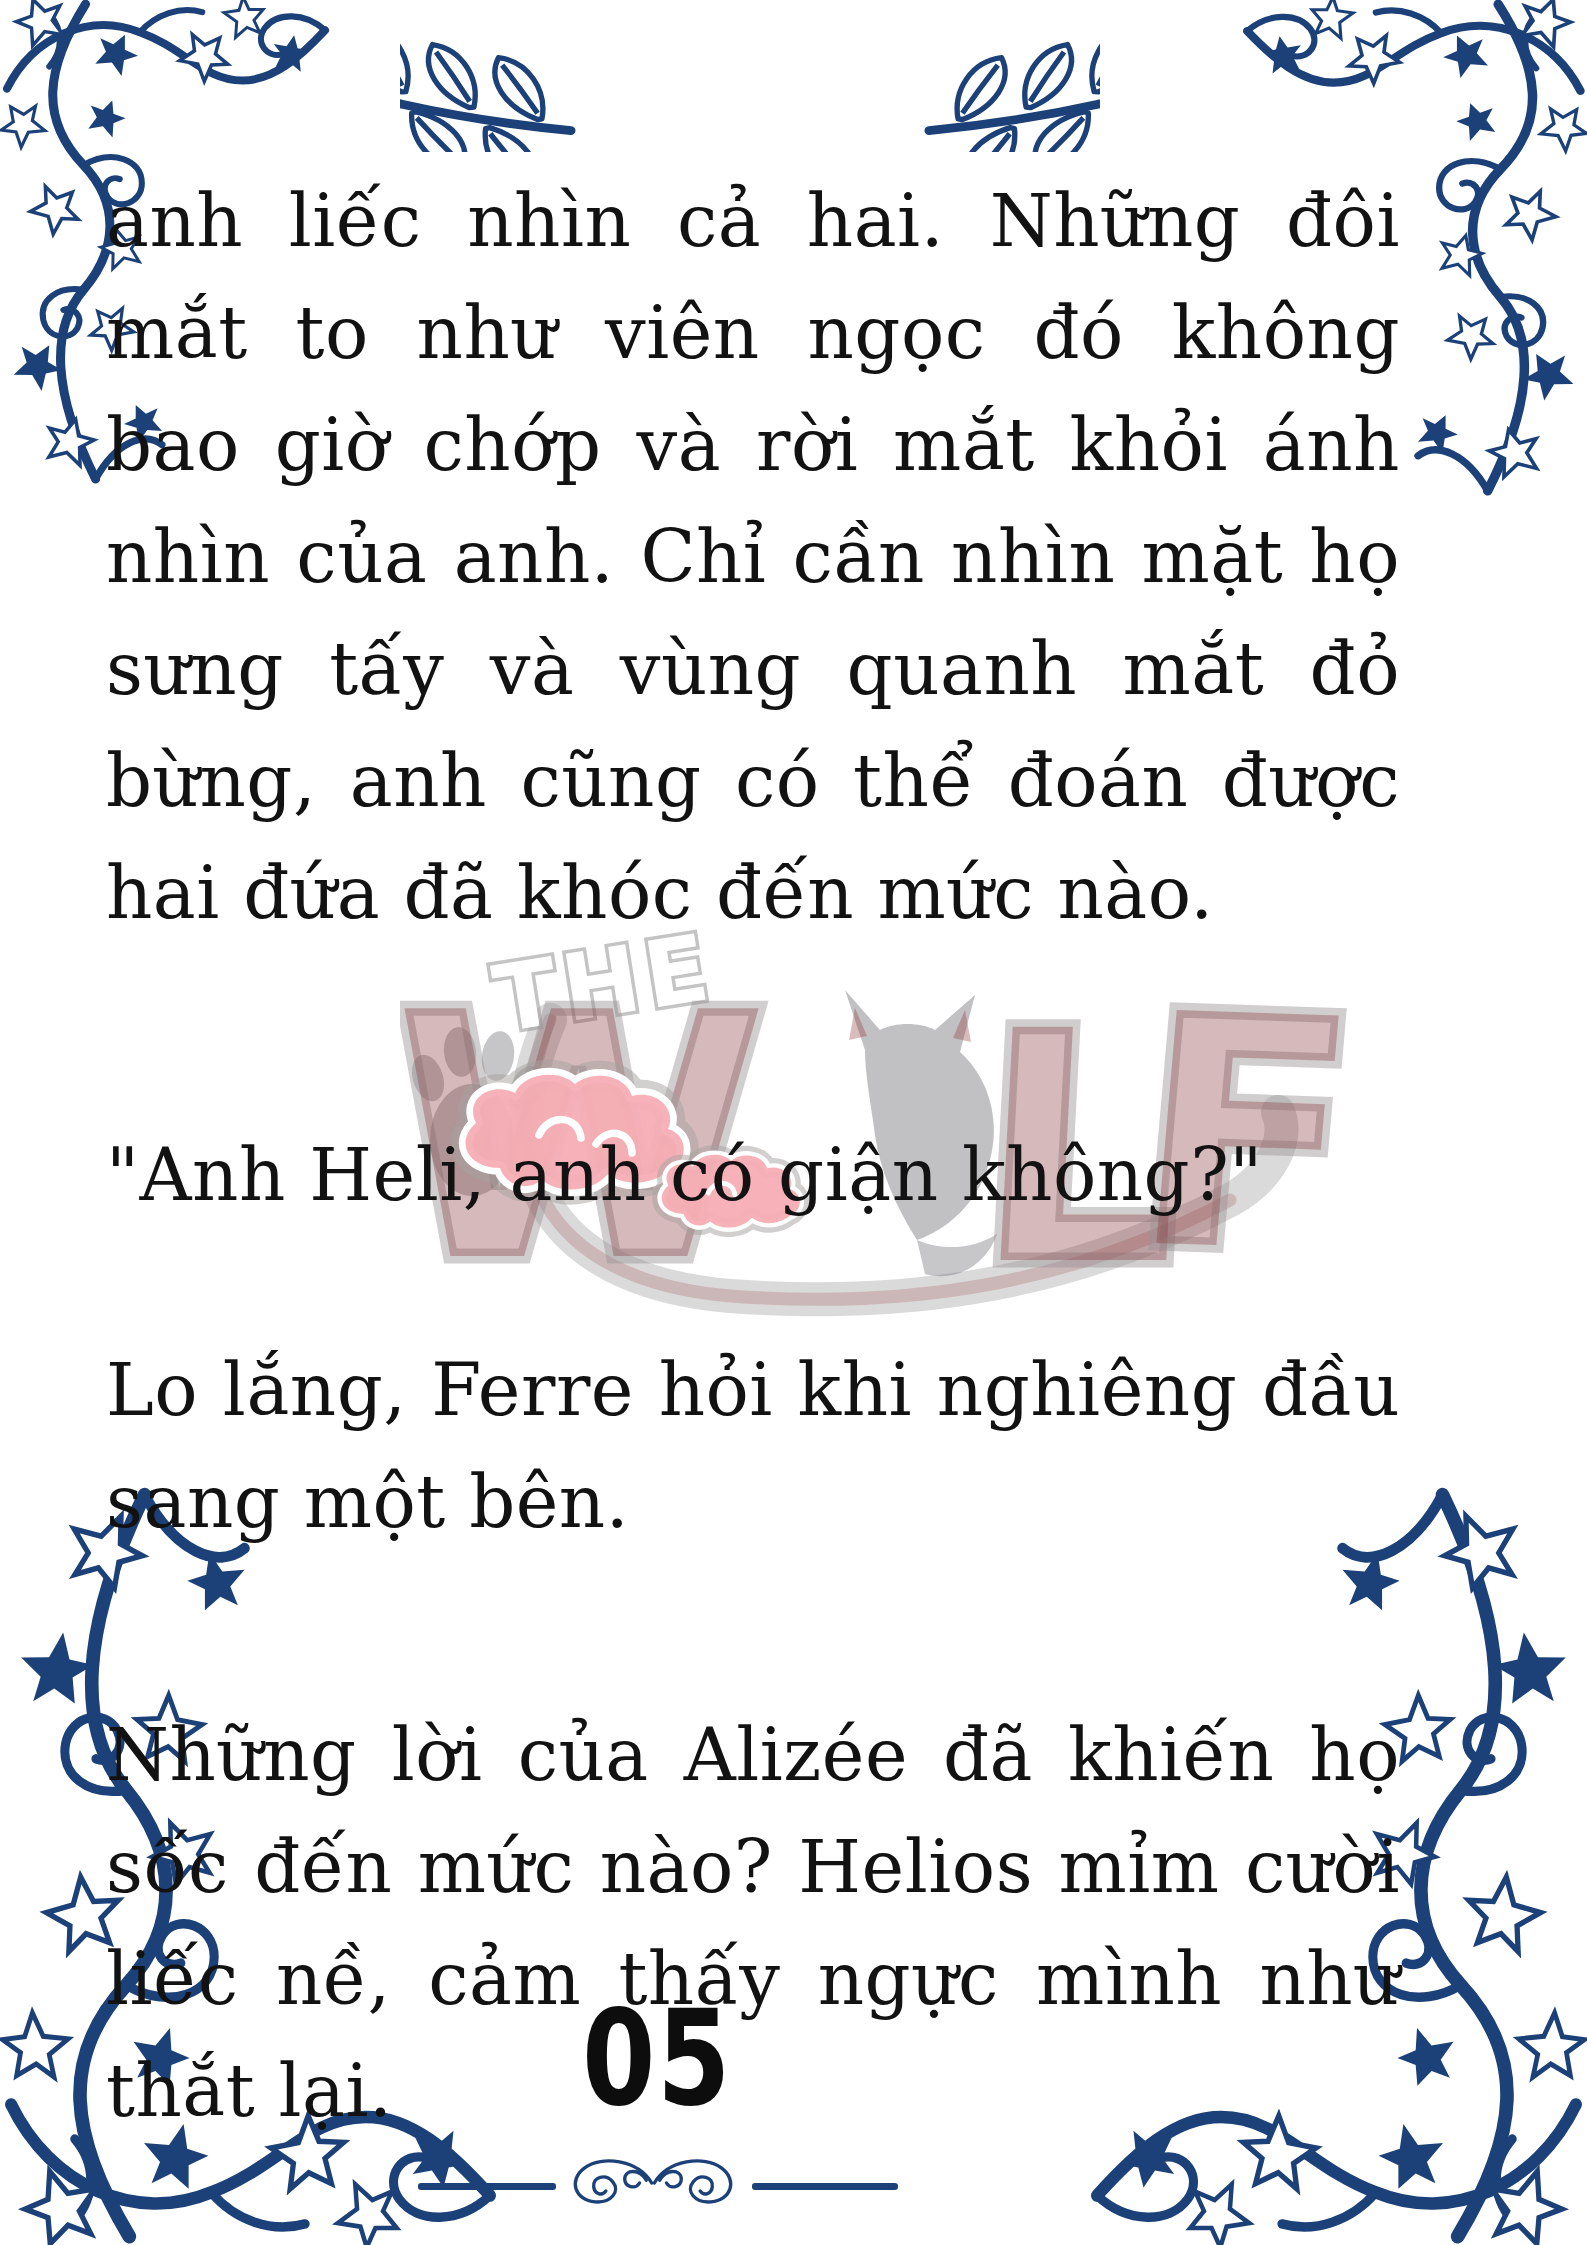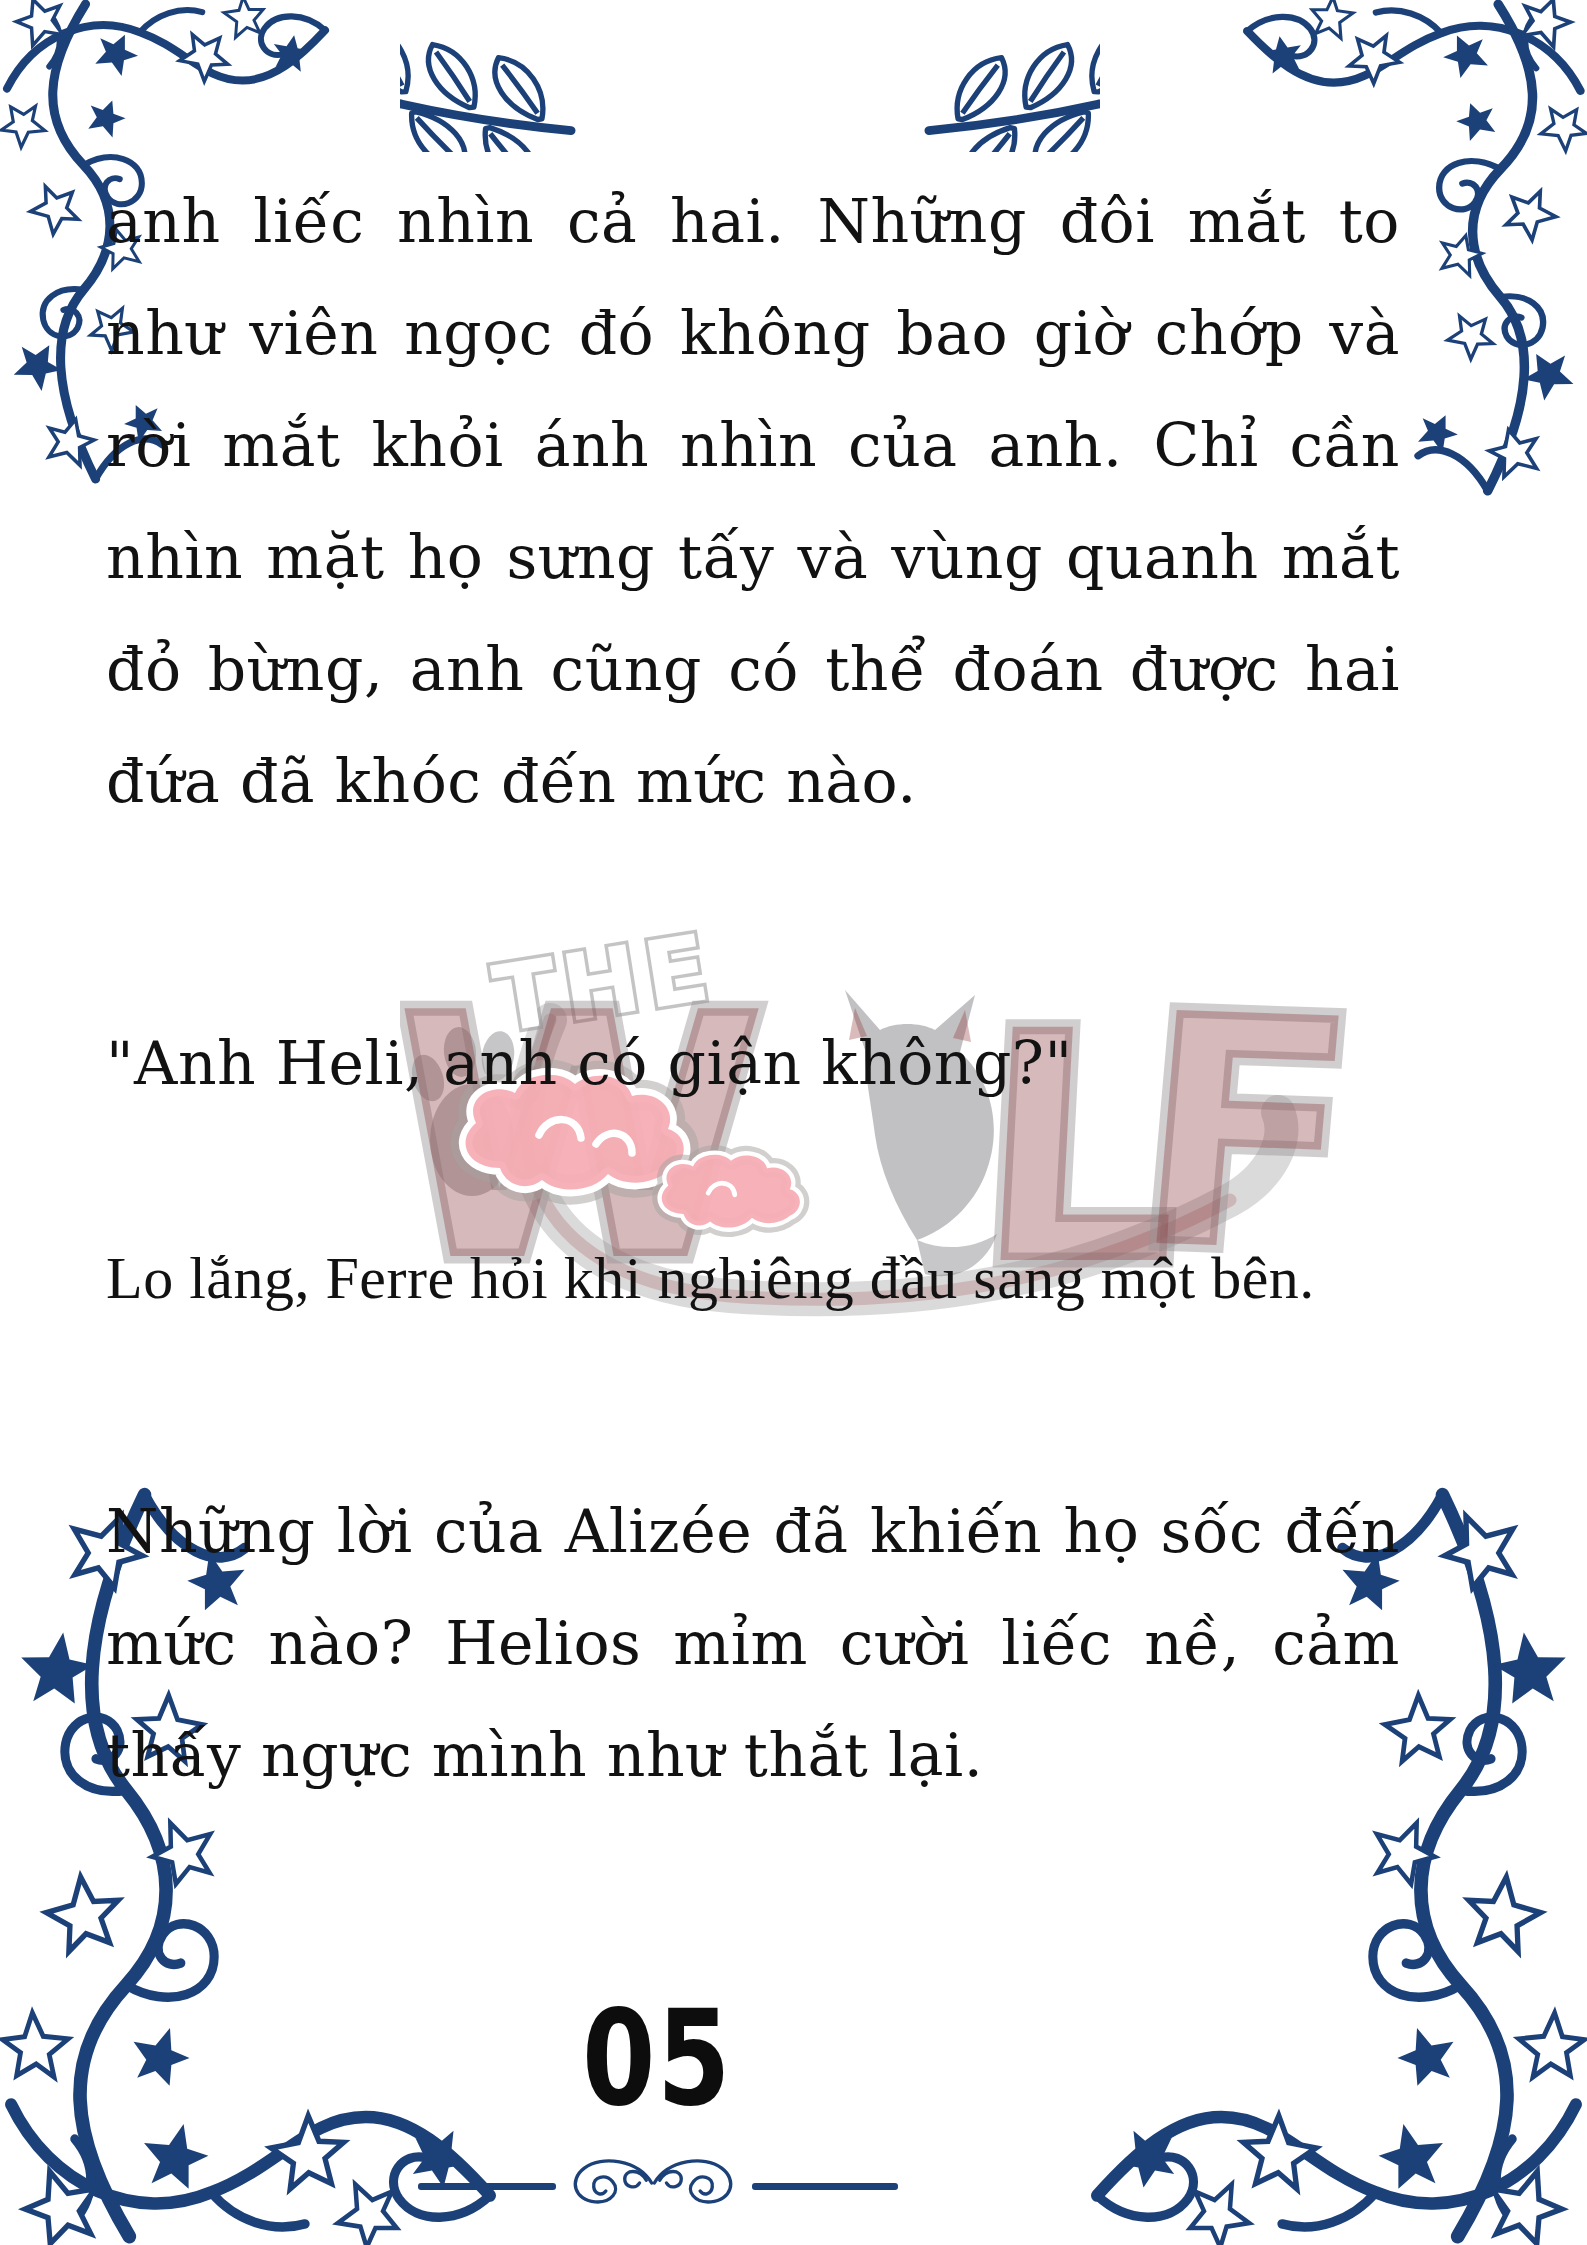--- a/index.html
+++ b/index.html
@@ -18,27 +18,27 @@
   .corner.bl{left:-4px;bottom:-4px;width:500px;height:762px;transform:scaleY(-1);}
   .corner.br{right:-4px;bottom:-4px;width:500px;height:762px;transform:scale(-1,-1);}
   .laurel{position:absolute;left:400px;top:6px;width:700px;height:146px;pointer-events:none;}
   
   .text-block{
     position:absolute;left:106px;top:165px;width:1294px;
     color:#121212;
   }
   .text-block p{
     margin:0;
-    font-size:60px;line-height:112px;
+    font-size:72px;line-height:112px;
     text-align:justify;
     letter-spacing:0.5px;
   }
   .text-block p.p1{margin-bottom:170px;}
   .text-block p.p2{margin-bottom:103px;text-align:left;}
-  .text-block p.p3{margin-bottom:141px;font-family:Liberation Serif, serif;}
+  .text-block p.p3{margin-bottom:141px;}
   
   .watermark{position:absolute;left:400px;top:900px;width:1000px;height:490px;pointer-events:none;}
   
   .page-number{
     position:absolute;left:657px;top:1992px;
     transform:translateX(-50%) scaleX(0.8);
     font-family:"DejaVu Sans", sans-serif;
     font-weight:bold;font-size:132px;line-height:1;
     color:#0d0d0d;letter-spacing:2px;
   }

